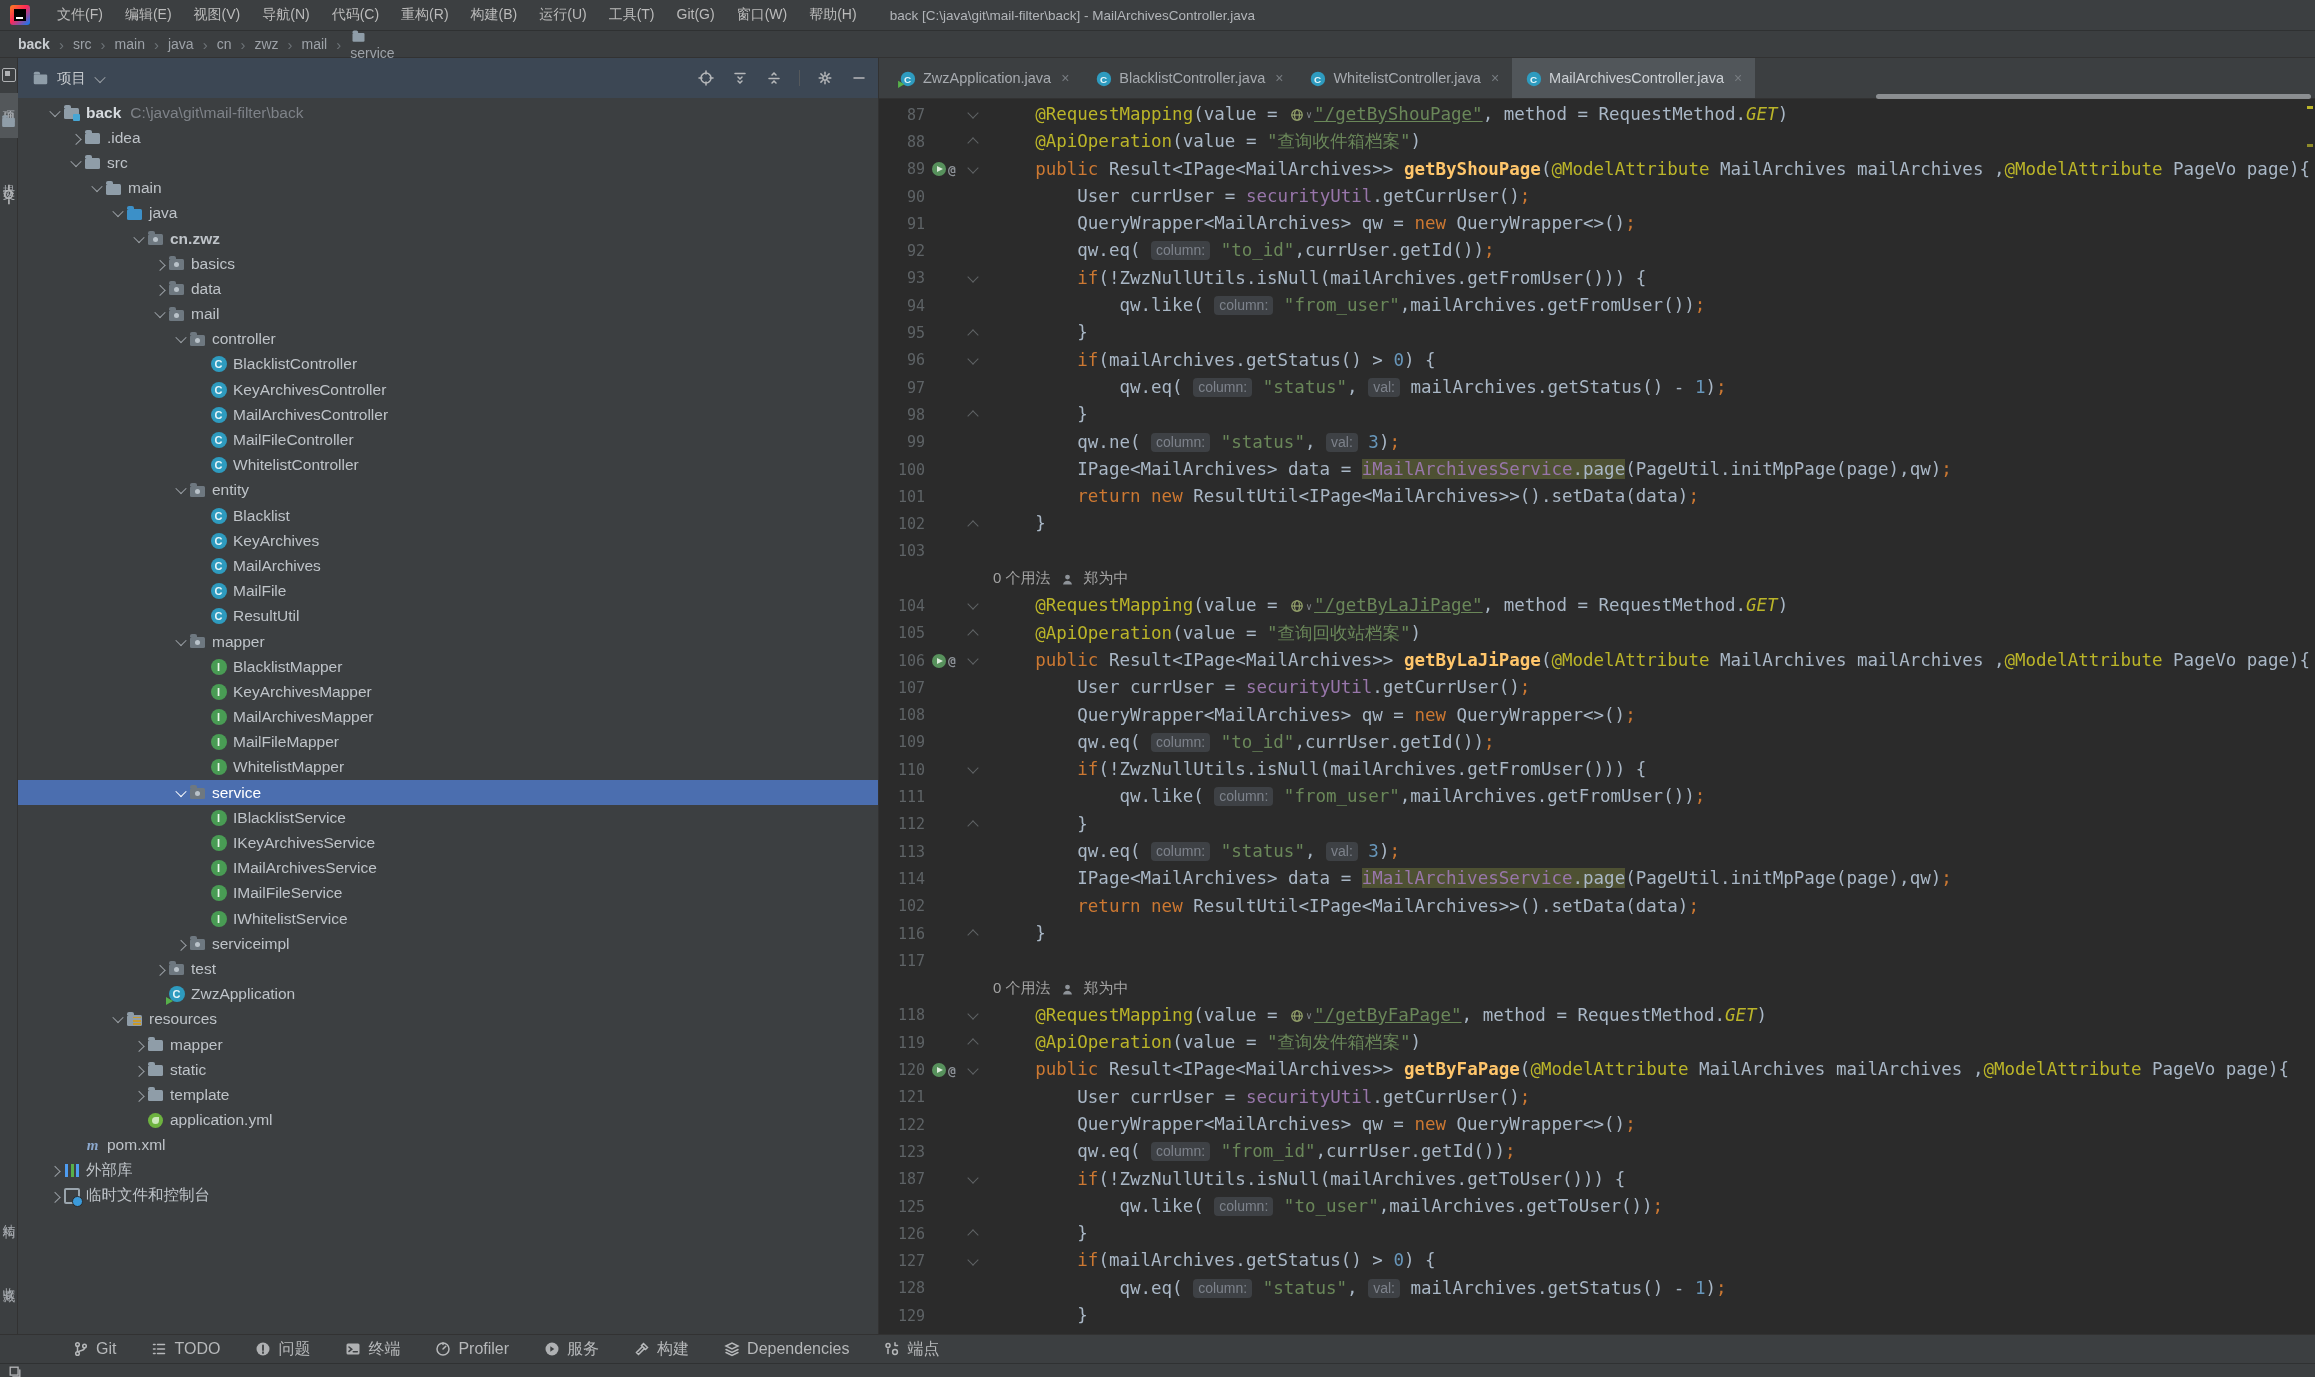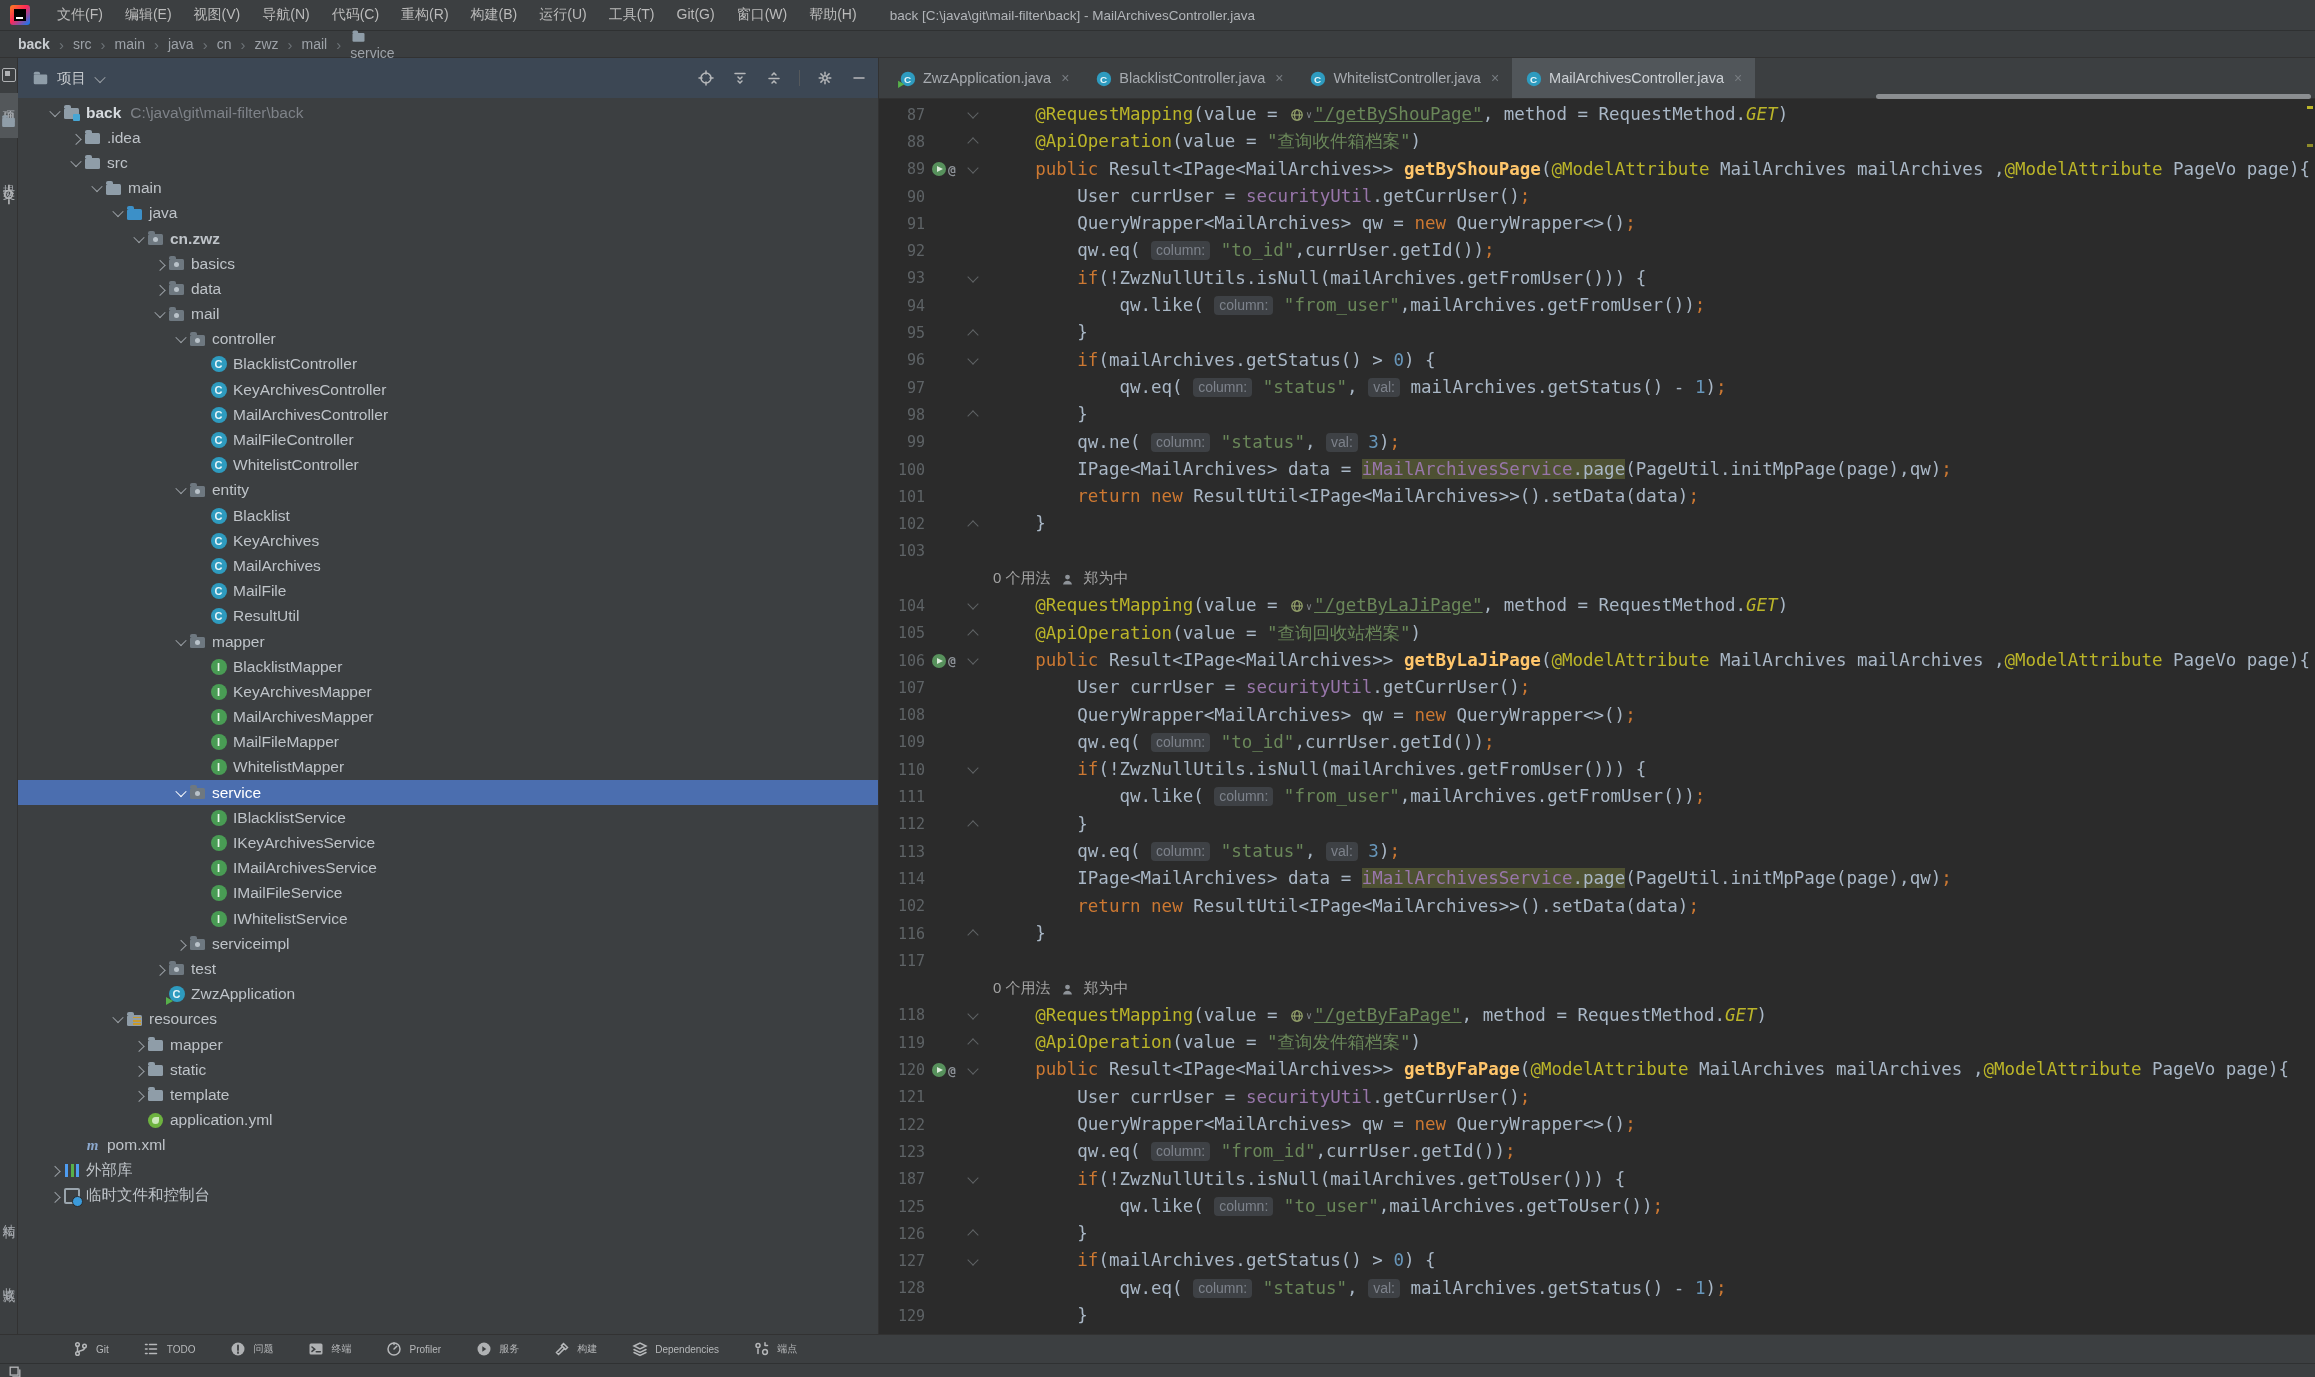--- a/index.html
+++ b/index.html
@@ -92,21 +92,21 @@
   .code .d{color:#A9B7C6;} .code .kw{color:#CC7832;} .code .ann{color:#BBB529;}
   .code .str{color:#6A8759;} .code .strU{color:#6A8759;text-decoration:underline;}
   .code .num{color:#6897BB;} .code .fld{color:#9876AA;} .code .dec{color:#FFC66B;font-weight:600;}
   .code .it{color:#A9B7C6;} .code .gi{font-style:italic;color:#BBB529;}
   .code .semi{color:#CC7832;}
   .code .hlf{color:#9876AA;background:#4E5133;} .code .hld{color:#A9B7C6;background:#4E5133;}
   .chipp{display:inline-block;background:#3E4145;color:#7D828B;border-radius:4px;padding:0 5px;font:14px/19px "Liberation Sans",sans-serif;vertical-align:1px;}
   .mapic{display:inline-flex;align-items:center;gap:1px;vertical-align:-2px;margin-right:2px;}
   .hintrow .code{font:15px "Liberation Sans",sans-serif;color:#a3a3a3;display:flex;align-items:flex-end;gap:8px;}
   
-  .toolbar{height:28px;background:#3C3F41;border-top:1px solid #323232;display:flex;align-items:center;gap:34px;padding-left:72px;font-size:10px;color:#B6B8BA;}
+  .toolbar{height:28px;background:#3C3F41;border-top:1px solid #323232;display:flex;align-items:center;gap:34px;padding-left:72px;font-size:16px;color:#B6B8BA;}
   .tbitem{display:flex;align-items:center;gap:7px;}
   .statusbar{height:16px;background:#3C3F41;border-top:1px solid #2F3132;display:flex;align-items:center;padding-left:6px;}
   svg{display:block;}
 </style>
 </head>
 <body>
 
 <div id="app">
   <div class="titlebar">
     <span class="logo"></span>

